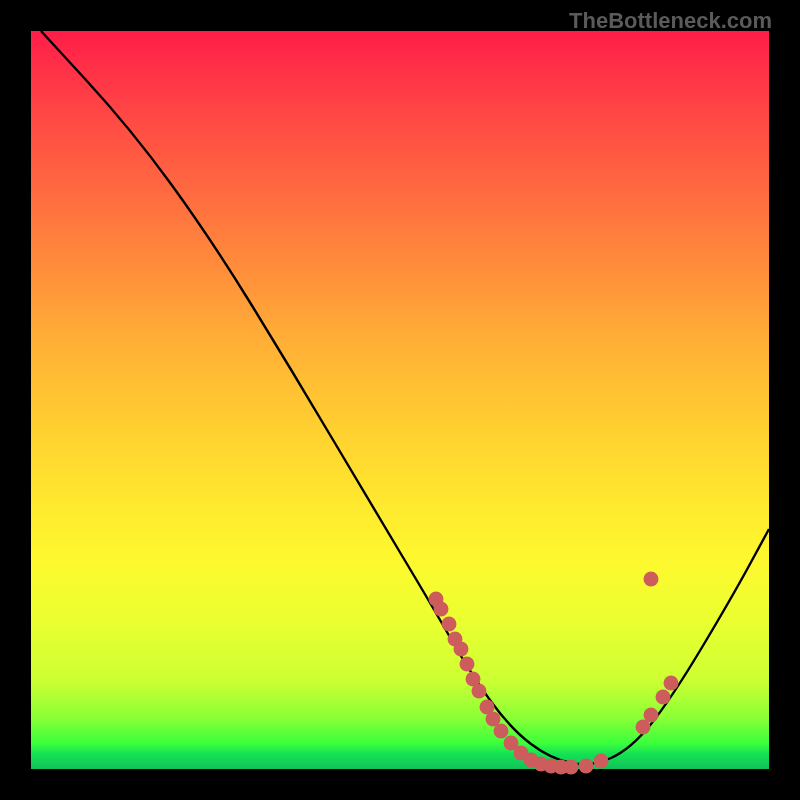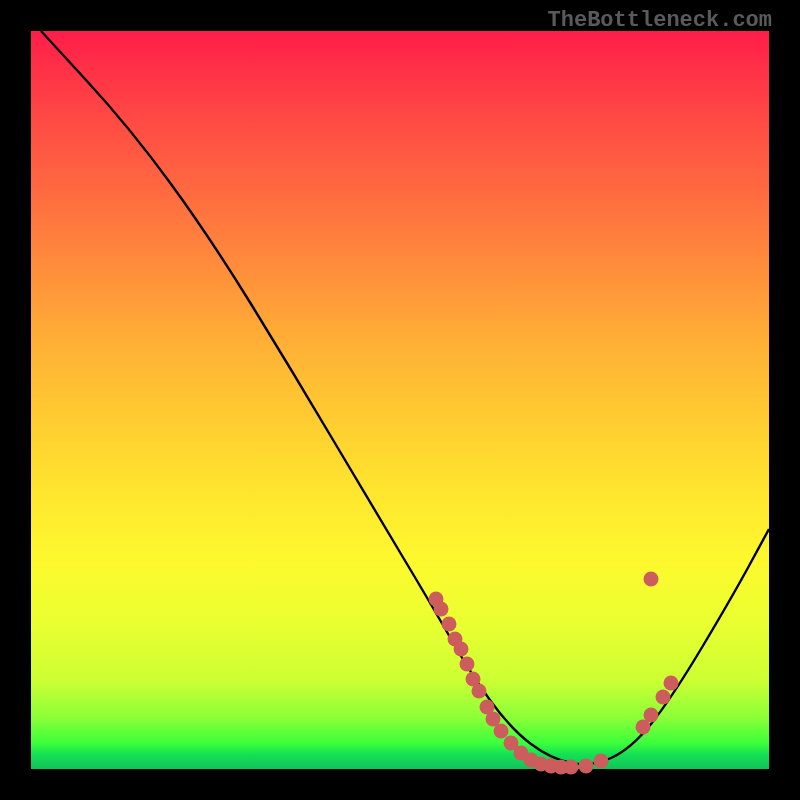--- a/index.html
+++ b/index.html
@@ -9,21 +9,20 @@
     display: flex;
     justify-content: center;
     align-items: flex-start;
     font-family: Arial, sans-serif;
   }
   .container {
     width: 800px;
     height: 800px;
     position: relative;
     background: #000000;
-    font-family: Liberation Mono, monospace;
   }
   .watermark {
     position: absolute;
     top: 8px;
     right: 28px;
     color: #5a5a5a;
     font-size: 22px;
     font-weight: bold;
     z-index: 10;
   }

